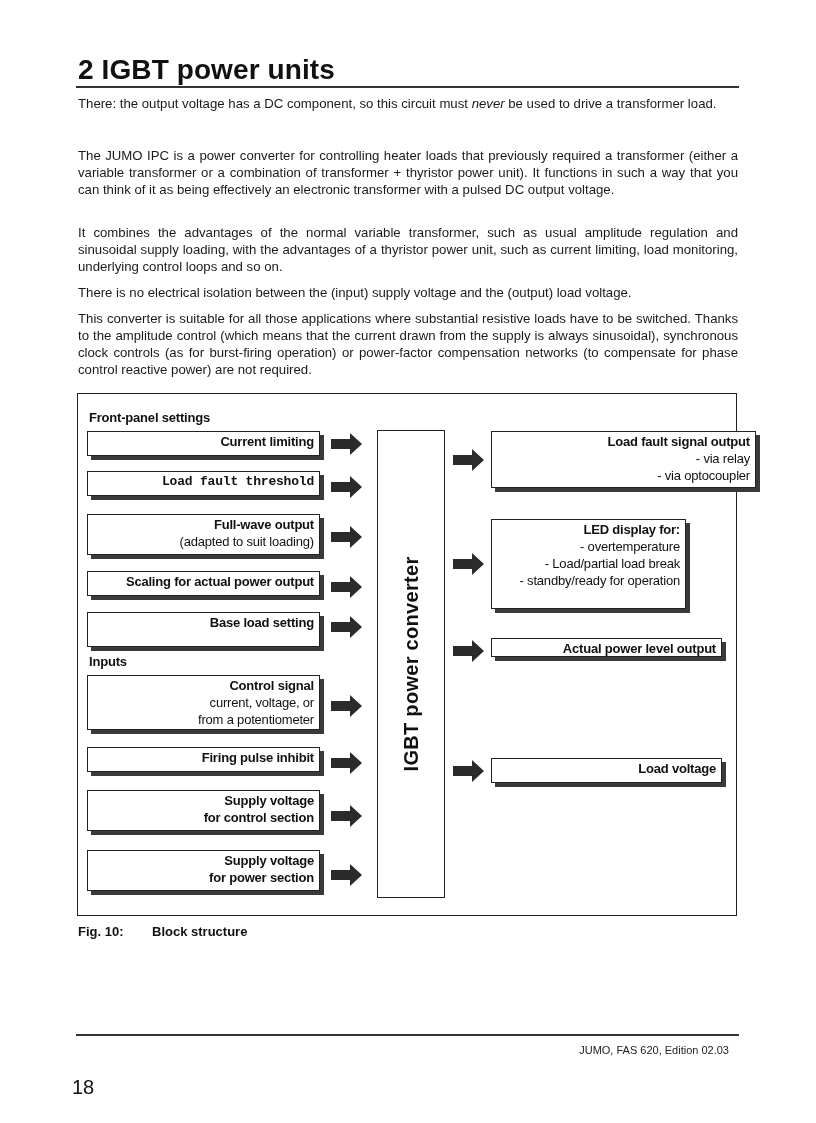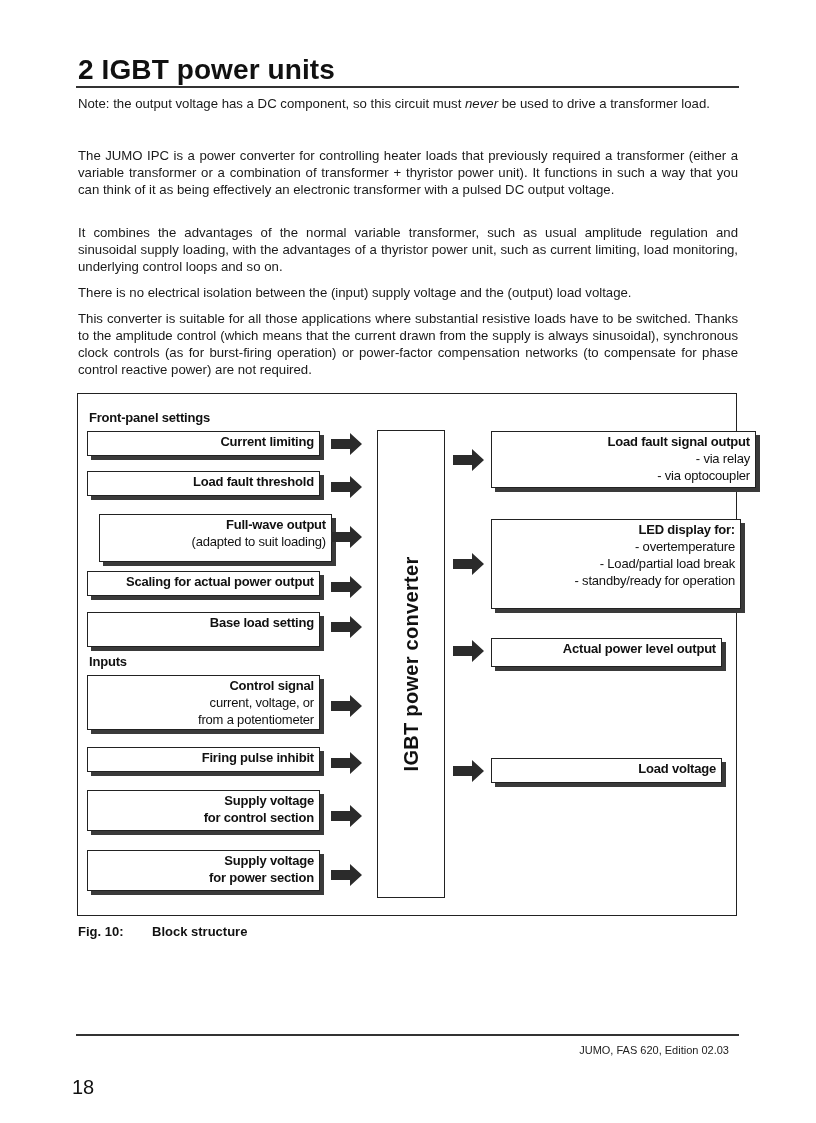--- a/index.html
+++ b/index.html
@@ -28,38 +28,38 @@
   .footer-rule { position: absolute; left: 76px; top: 1034px; width: 663px; height: 1.5px; background: #333; }
   .page-num { position: absolute; left: 72px; top: 1040px; font-size: 20px; margin-top: 36px; }
   .footer-right { position: absolute; right: 87px; top: 1044px; font-size: 11px; color: #222; }
 </style>
 </head>
 <body>
 
 <h1 class="page-title">2 IGBT power units</h1>
 <div class="title-rule"></div>
 
-<p class="para" style="top:95px;"><span>Note: the output voltage has a DC component, so this circuit must </span><em>never</em><span> be used to drive a transformer load.</span></p>
+<p class="para" style="top:95px;"><span>There: the output voltage has a DC component, so this circuit must </span><em>never</em><span> be used to drive a transformer load.</span></p>
 
 <p class="para" style="top:147px;">The JUMO IPC is a power converter for controlling heater loads that previously required a transformer (either a variable transformer or a combination of transformer + thyristor power unit). It functions in such a way that you can think of it as being effectively an electronic transformer with a pulsed DC output voltage.</p>
 <p class="para" style="top:224px;">It combines the advantages of the normal variable transformer, such as usual amplitude regulation and sinusoidal supply loading, with the advantages of a thyristor power unit, such as current limiting, load monitoring, underlying control loops and so on.</p>
 <p class="para" style="top:284px;">There is no electrical isolation between the (input) supply voltage and the (output) load voltage.</p>
 <p class="para" style="top:310px;">This converter is suitable for all those applications where substantial resistive loads have to be switched. Thanks to the amplitude control (which means that the current drawn from the supply is always sinusoidal), synchronous clock controls (as for burst-firing operation) or power-factor compensation networks (to compensate for phase control reactive power) are not required.</p>
 
 <div class="diagram"></div>
 
 <div class="section-label" style="left:89px; top:410px;">Front-panel settings</div>
 
 <div class="box" style="left:87px; top:431px; width:233px; height:25px;">
   <span class="b">Current limiting</span>
 </div>
-<div class="box" style="left:87px; top:471px; width:233px; height:25px;">
+<div class="box" style="left:87px; top:471px; width:233px; height:25px;font-family:Liberation Mono, monospace;">
   <span class="b">Load fault threshold</span>
 </div>
-<div class="box" style="left:87px; top:514px; width:233px; height:48px;margin-left:12px;">
+<div class="box" style="left:87px; top:514px; width:233px; height:41px;">
   <span class="b">Full-wave output</span>
   <span class="n">(adapted to suit loading)</span>
 </div>
 <div class="box" style="left:87px; top:571px; width:233px; height:25px;">
   <span class="b">Scaling for actual power output</span>
 </div>
 <div class="box" style="left:87px; top:612px; width:233px; height:35px;padding-left:22px;">
   <span class="b">Base load setting</span>
 </div>
 
@@ -125,27 +125,27 @@
   </svg>
 <svg class="arrow" style="left:453px; top:760px;" viewBox="0 0 31 22">
     <polygon points="0,6 19,6 19,0 31,11 19,22 19,16 0,16" fill="#2b2b2b"></polygon>
   </svg>
 
 <div class="box" style="left:491px; top:431px; width:265px; height:57px;">
   <span class="b">Load fault signal output</span>
   <span class="n">- via relay</span>
   <span class="n">- via optocoupler</span>
 </div>
-<div class="box" style="left:491px; top:519px; width:250px; height:90px;padding-left:19px;">
+<div class="box" style="left:491px; top:519px; width:195px; height:90px;padding-left:19px;">
   <span class="b">LED display for:</span>
   <span class="n">- overtemperature</span>
   <span class="n">- Load/partial load break</span>
   <span class="n">- standby/ready for operation</span>
 </div>
-<div class="box" style="left:491px; top:638px; width:231px; height:29px;">
+<div class="box" style="left:491px; top:638px; width:231px; height:19px;">
   <span class="b">Actual power level output</span>
 </div>
 <div class="box" style="left:491px; top:758px; width:231px; height:25px;">
   <span class="b">Load voltage</span>
 </div>
 
 <div class="caption">
   <span class="fig">Fig. 10:</span><span>Block structure</span>
 </div>
 

